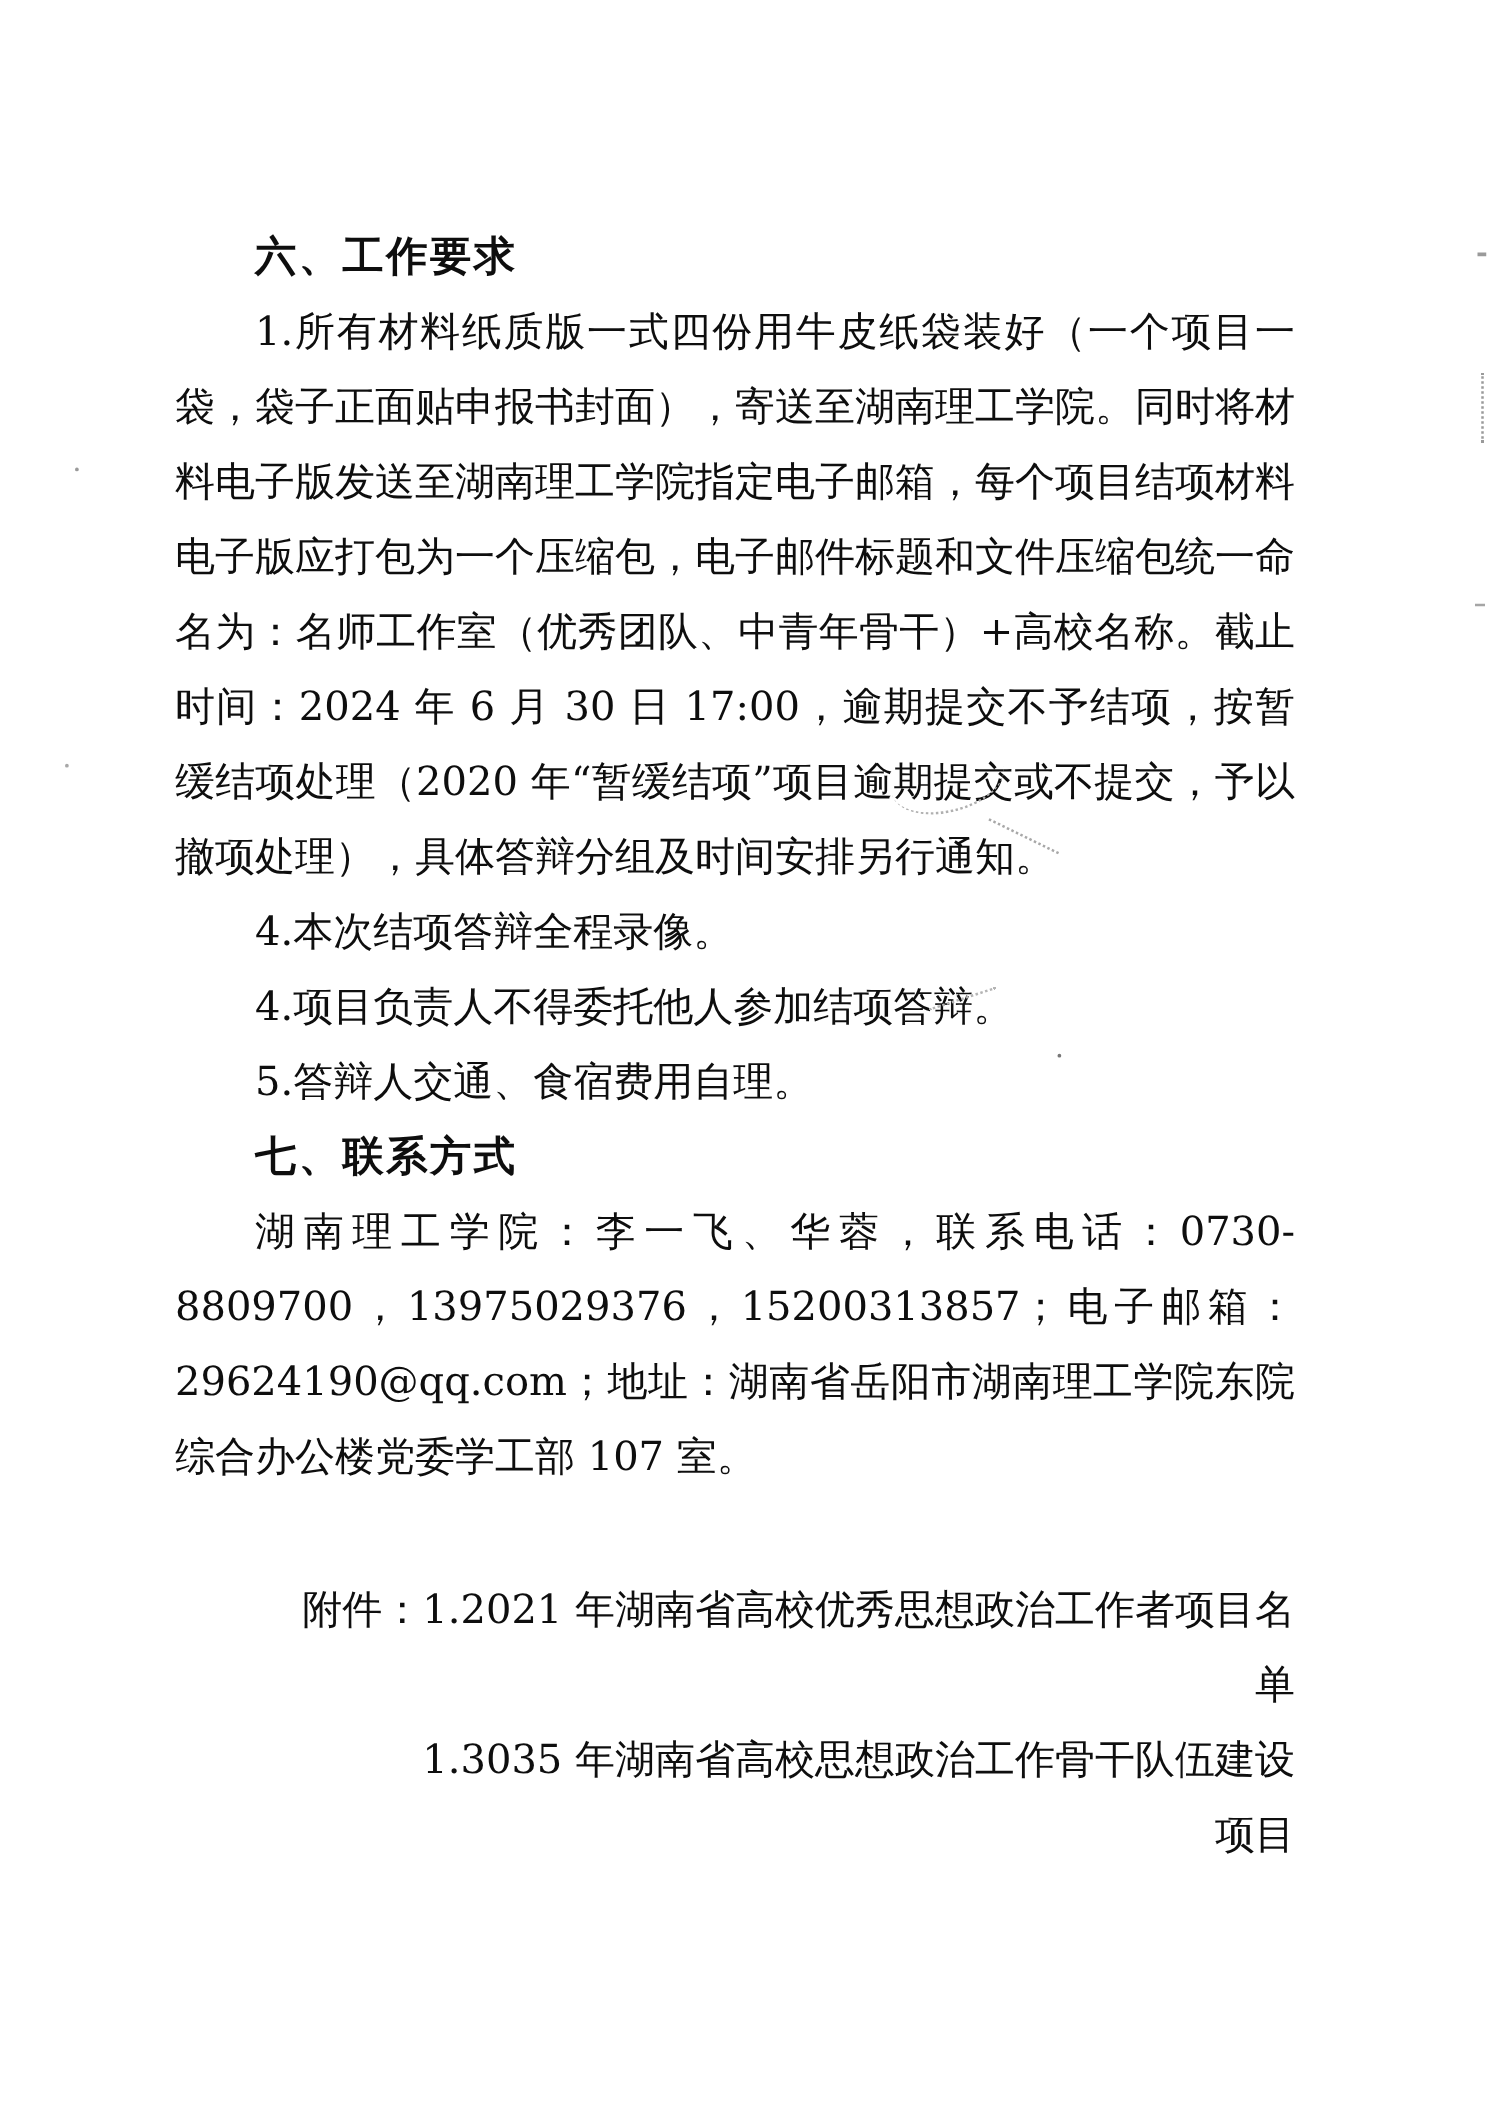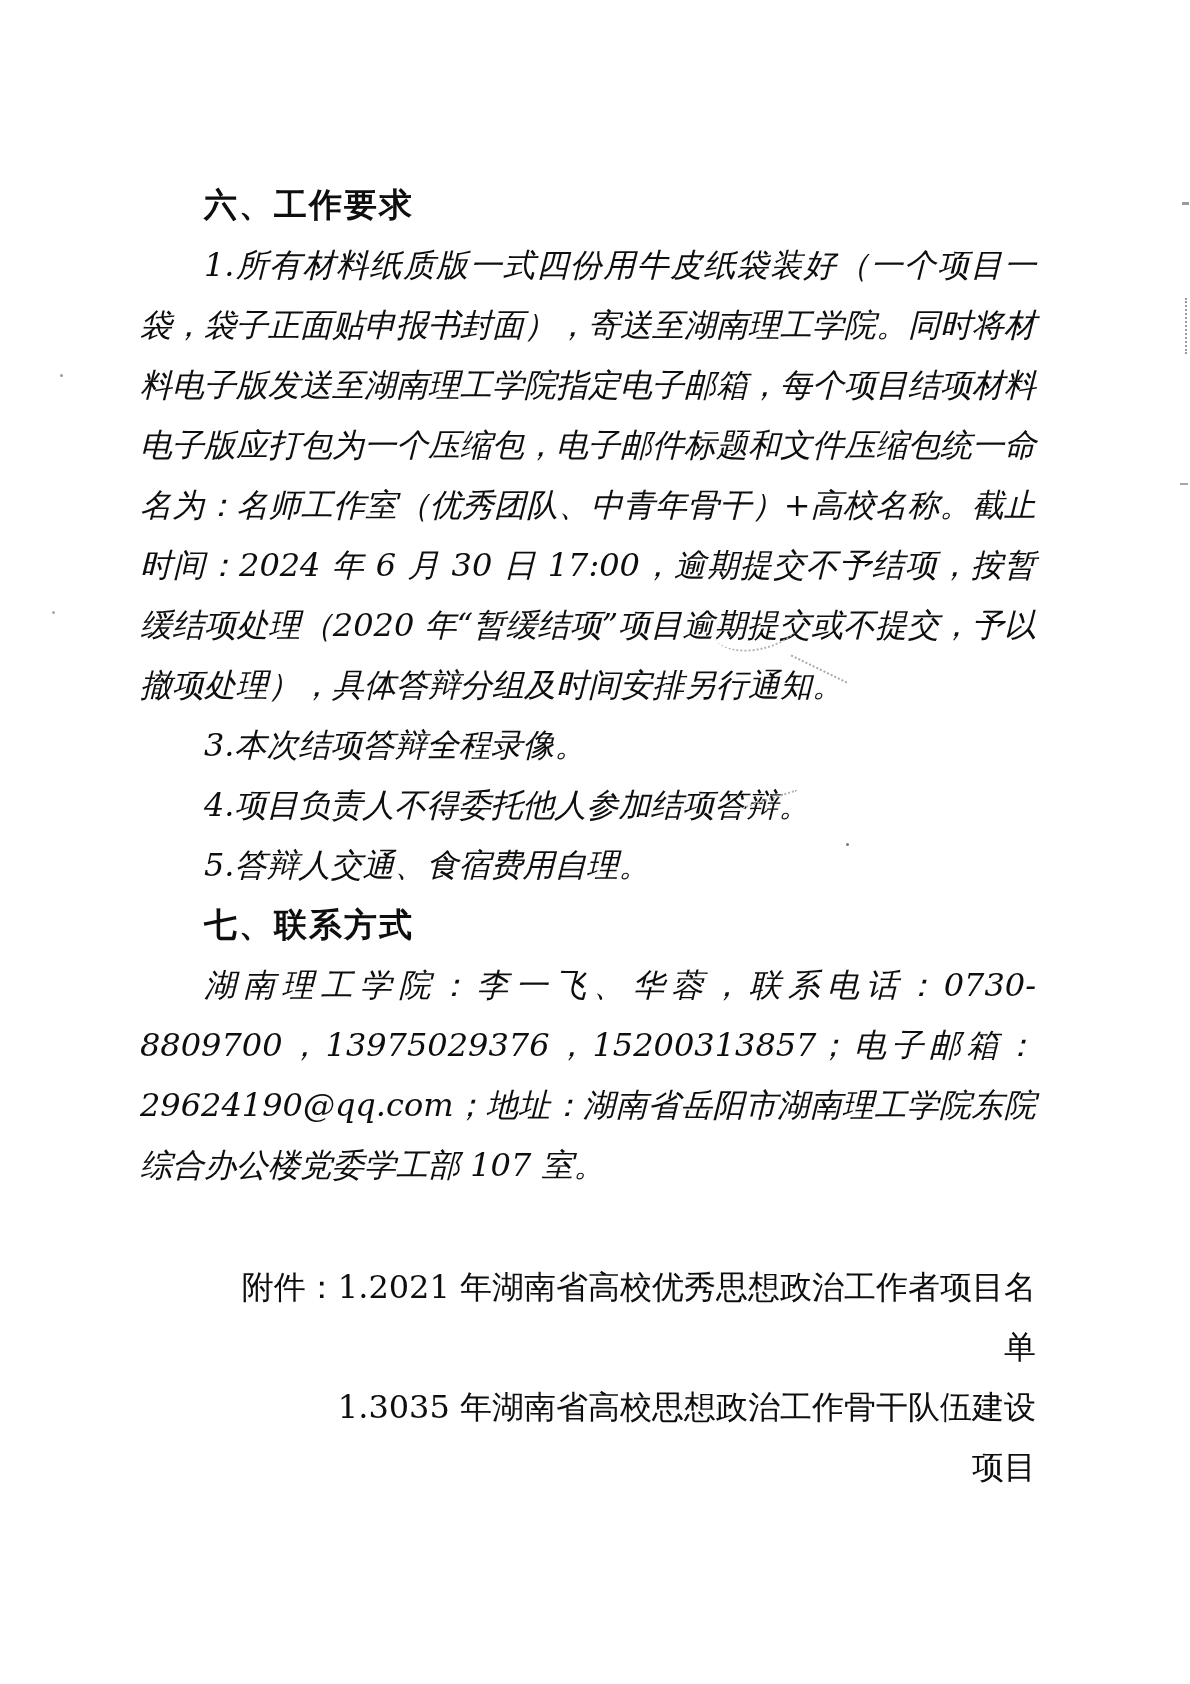--- a/index.html
+++ b/index.html
@@ -30,21 +30,20 @@
     line-height: 60px;
     font-weight: 700;
     font-family: "DejaVu Sans", "Liberation Sans", sans-serif;
     text-indent: 64px;
     text-align: left;
     letter-spacing: 2px;
   }
   .para {
     margin: 0;
     text-indent: 64px;
-    font-style: italic;
   }
   .attachments {
     margin-top: 62px;
     text-align: right;
   }
   .att-line { line-height: 60px; }
   .att-line.first { padding-left: 74px; }
   .att-line.second { padding-left: 170px; }
   .footer-num {
     position: absolute;
@@ -85,21 +84,21 @@
 
 <div class="page">
 
   <main class="content">
 
     <h2 class="heading">六、工作要求</h2>
 
     <p class="para">1.所有材料纸质版一式四份用牛皮纸袋装好（一个项目一袋，袋子正面贴申报书封面），寄送至湖南理工学院。同时将材料电子版发送至湖南理工学院指定电子邮箱，每个项目结项材料电子版应打包为一个压缩包，电子邮件标题和文件压缩包统一命名为：名师工作室（优秀团队、中青年骨干）+高校名称。截止时间：2024 年 6 月 30 日 17:00，逾期提交不予结项，按暂缓结项处理（2020 年“暂缓结项”项目逾期提交或不提交，予以撤项处理），具体答辩分组及时间安排另行通知。</p>
 
 
-    <p class="para">3.本次结项答辩全程录像。</p>
+    <p class="para">4.本次结项答辩全程录像。</p>
 
     <p class="para">4.项目负责人不得委托他人参加结项答辩。</p>
 
     <p class="para">5.答辩人交通、食宿费用自理。</p>
 
     <h2 class="heading">七、联系方式</h2>
 
 
     <p class="para">湖南理工学院：李一飞、华蓉，联系电话：0730-8809700，13975029376，15200313857；电子邮箱：29624190@qq.com；地址：湖南省岳阳市湖南理工学院东院综合办公楼党委学工部 107 室。</p>
 

